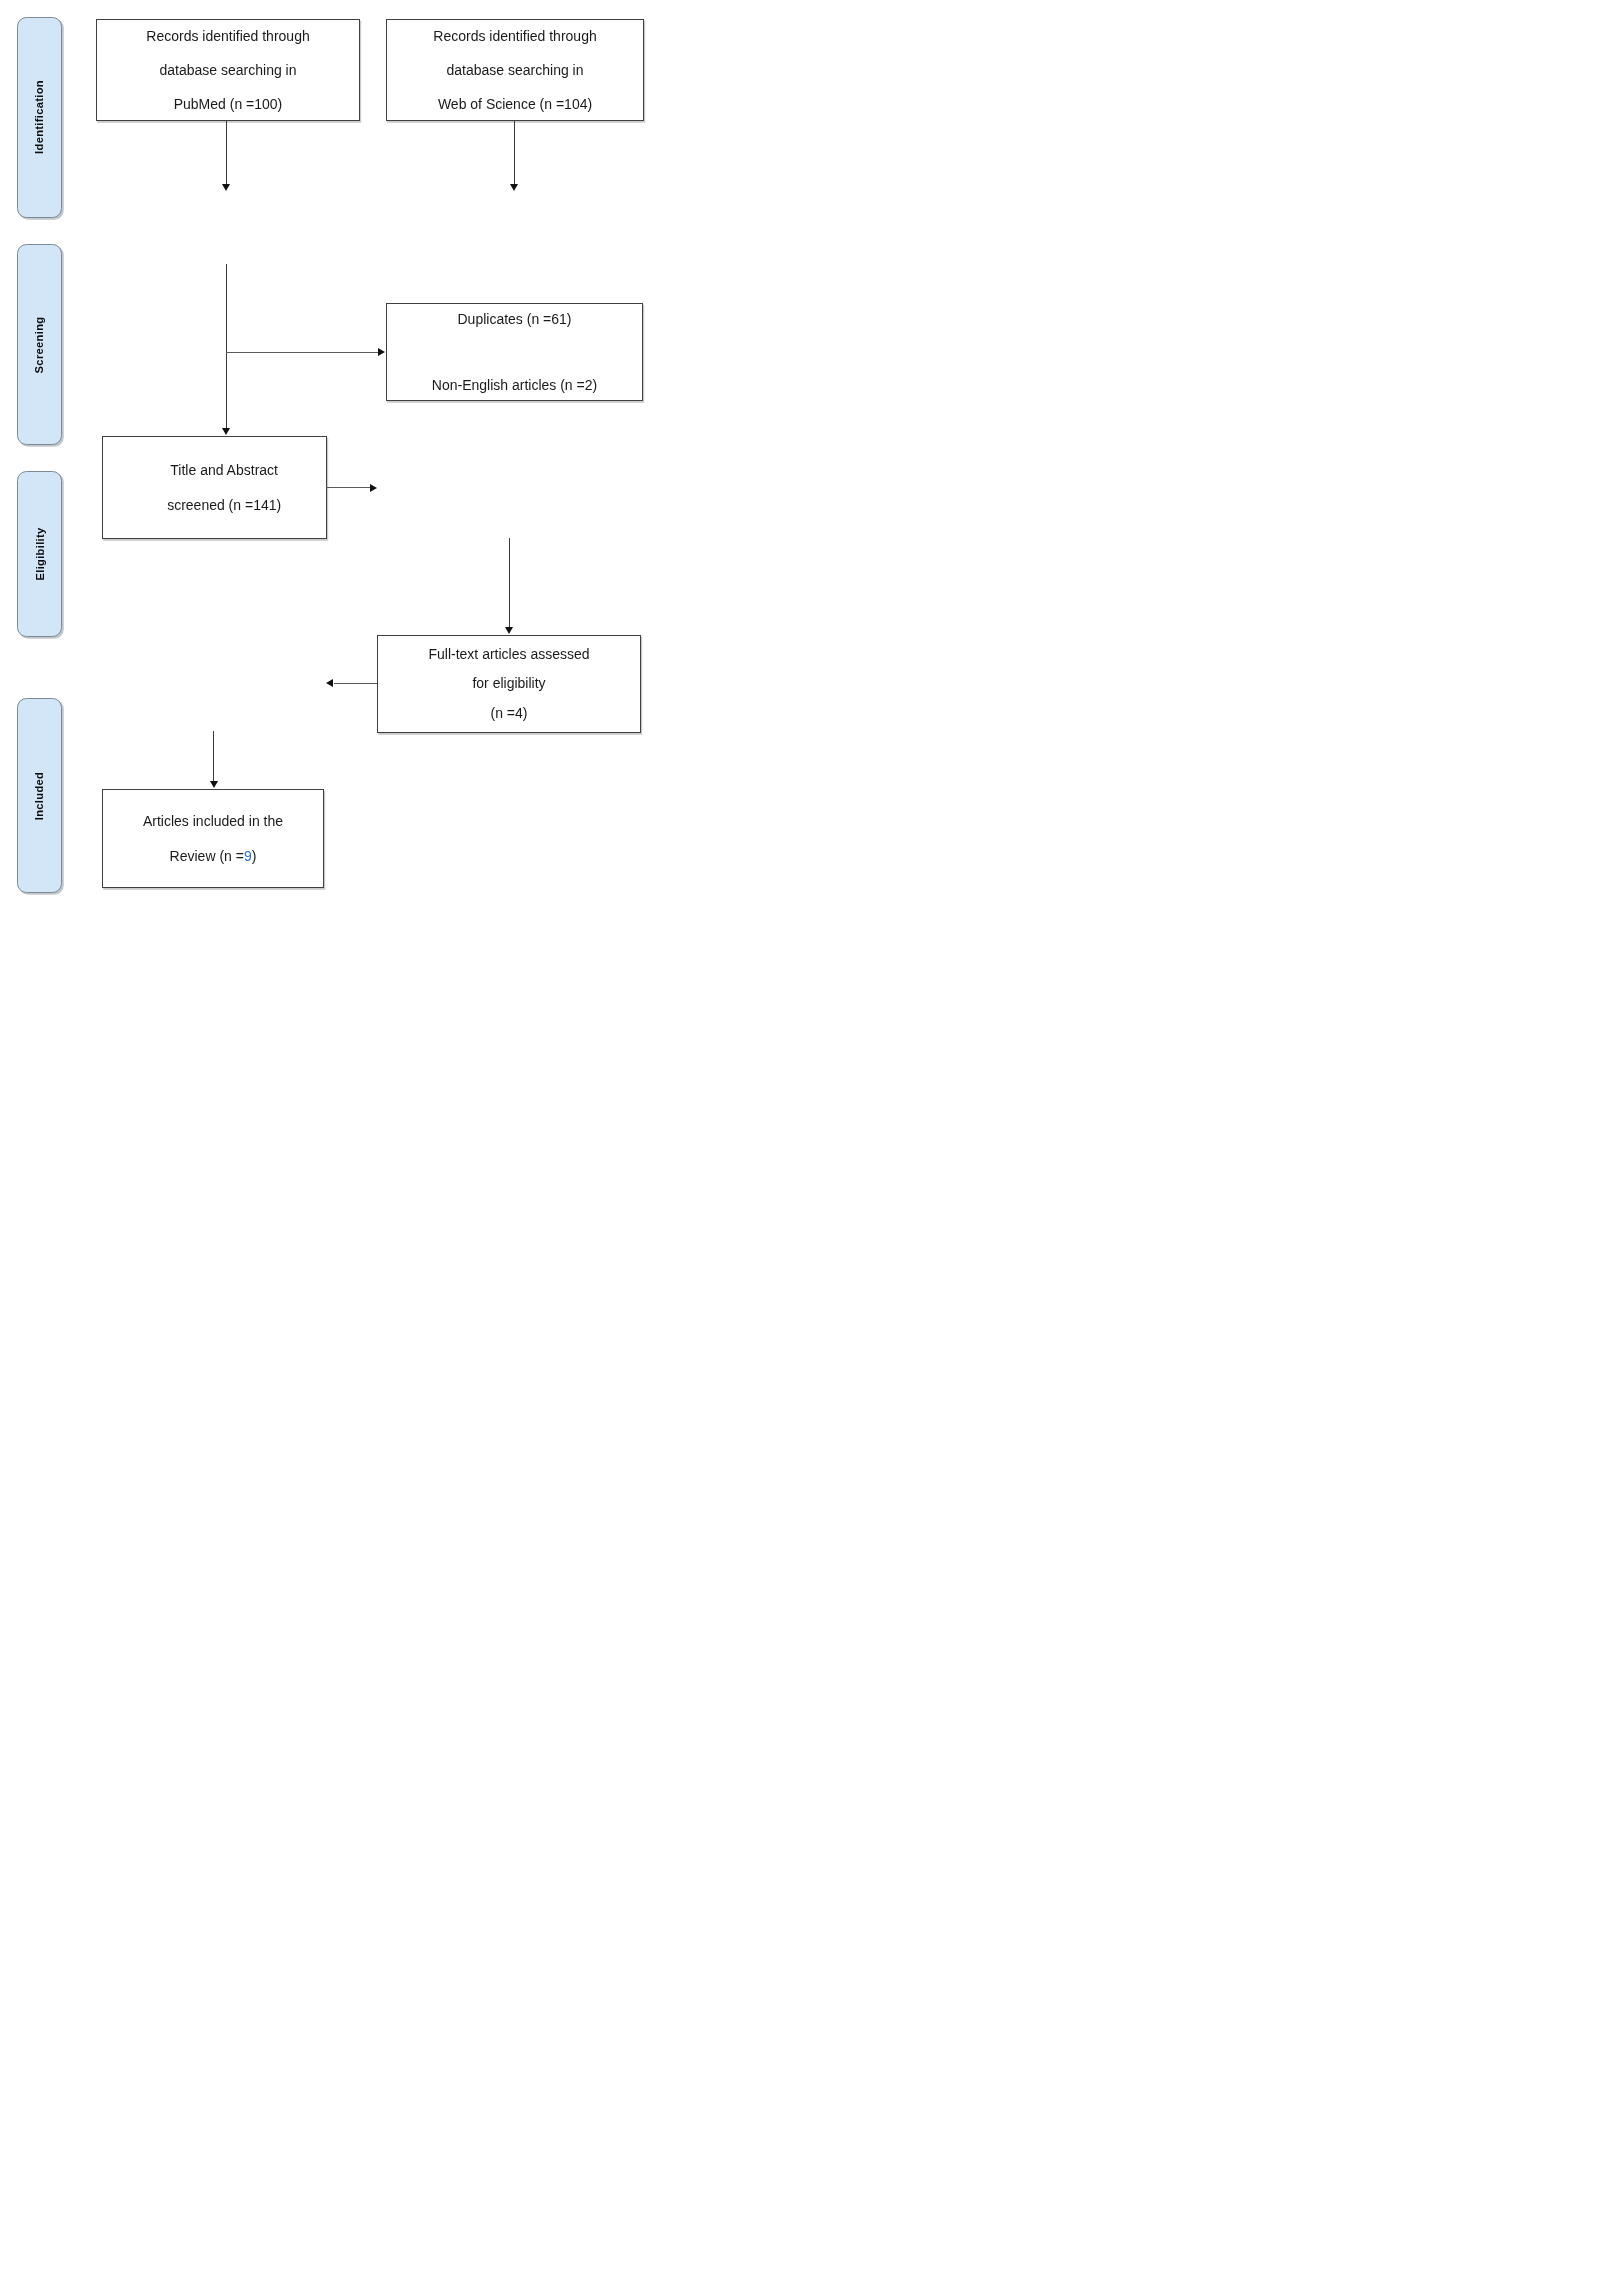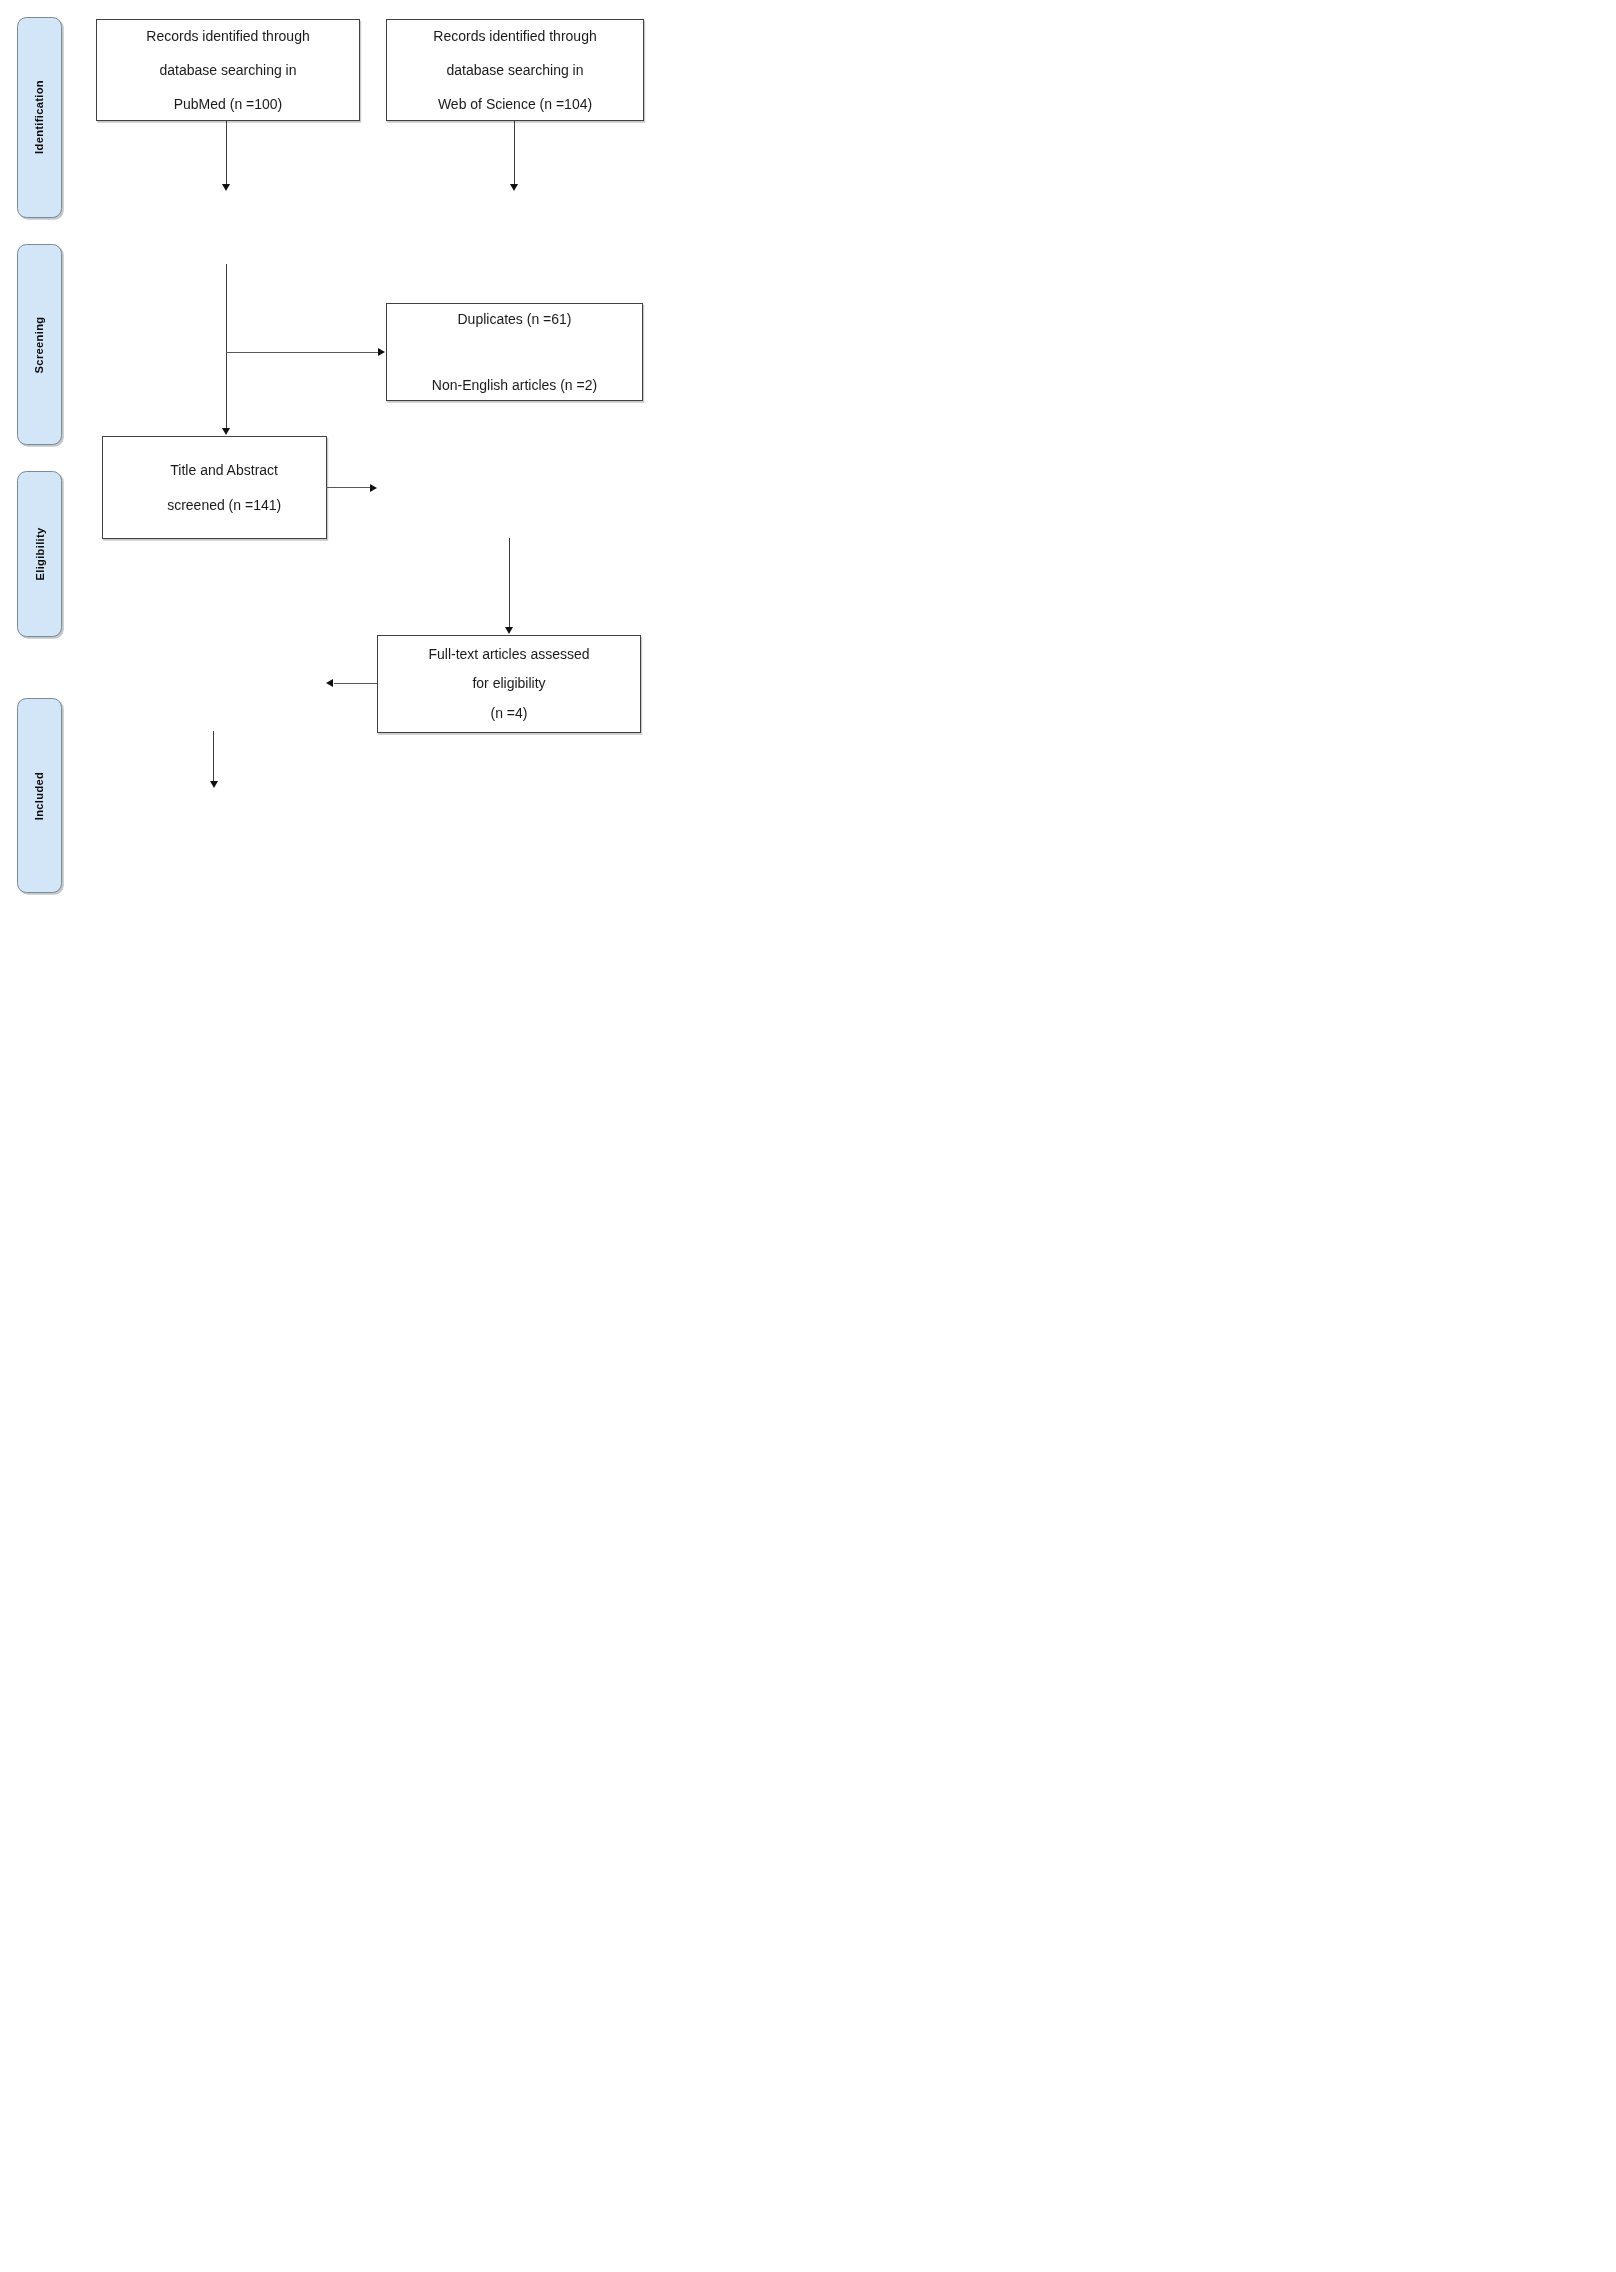--- a/index.html
+++ b/index.html
@@ -101,20 +101,24 @@
   </div>
 
 
   <div class="box" style="left:377px;top:635px;width:264px;height:98px;line-height:2.1;">
     <span class="ln">Full-text articles assessed</span>
     <span class="ln">for eligibility</span>
     <span class="ln">(n =4)</span>
   </div>
 
 
+  <div class="box" style="left:102px;top:789px;width:222px;height:99px;">
+    <span class="ln">Articles included in the</span>
+    <span class="ln"><span>Review (n =</span><span class="hl" style="color: rgb(43, 108, 212);">9</span><span>)</span></span>
+  </div>
 
   <div class="vline" style="left:226px;top:121px;height:63px;"></div>
   <div class="arr-down" style="left:222px;top:184px;"></div>
 
   <div class="vline" style="left:514px;top:121px;height:63px;"></div>
   <div class="arr-down" style="left:510px;top:184px;"></div>
 
   <div class="vline" style="left:226px;top:264px;height:165px;"></div>
   <div class="arr-down" style="left:222px;top:428px;"></div>
 

